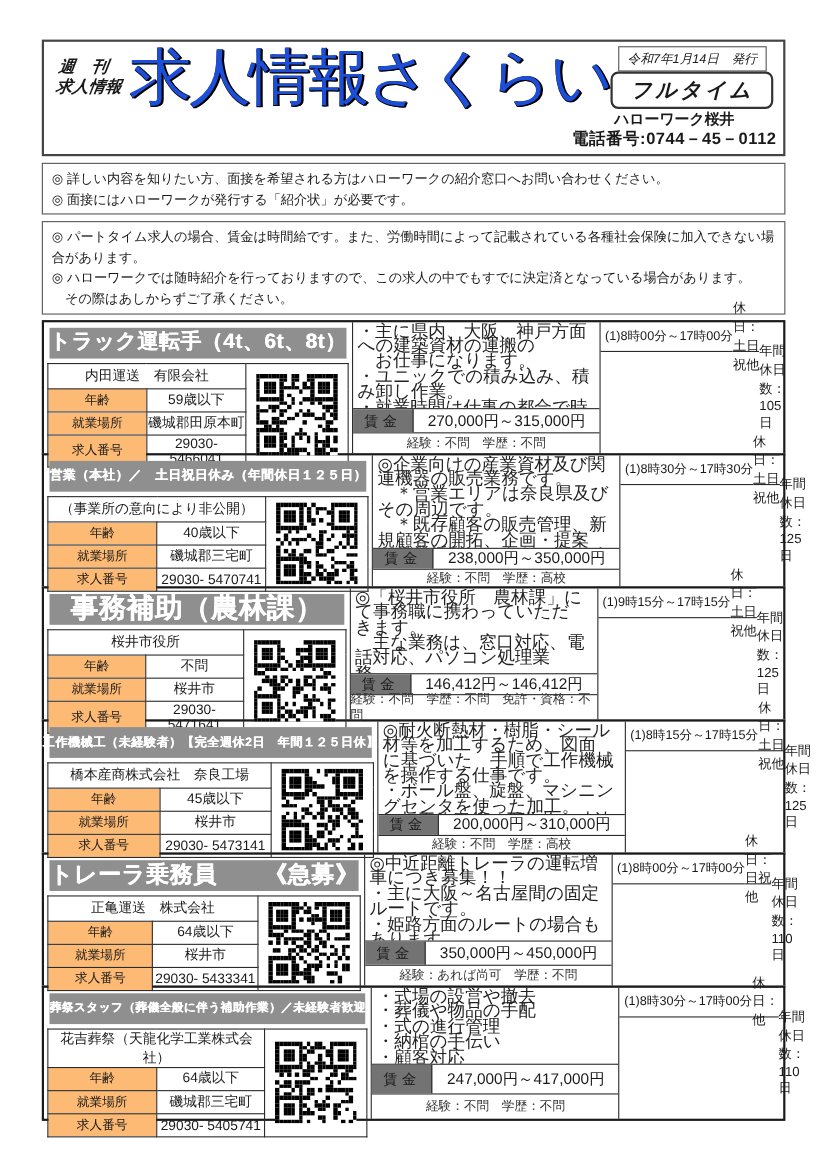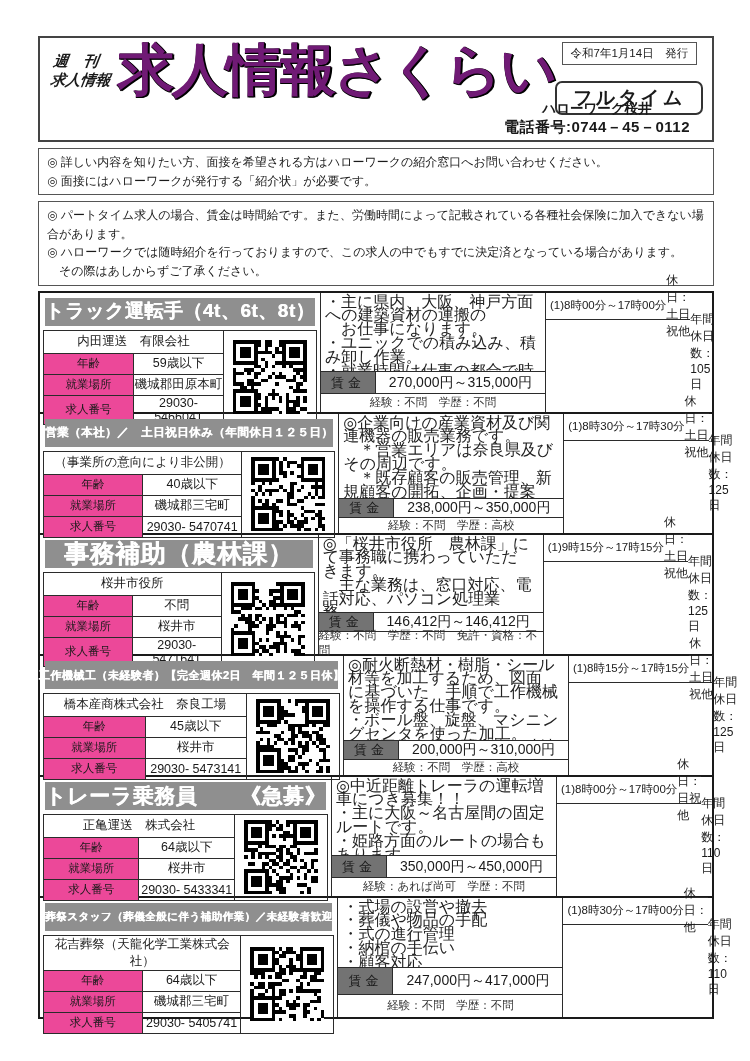--- a/index.html
+++ b/index.html
@@ -3,42 +3,42 @@
 <meta charset="utf-8">
 <style>
   html,body{margin:0;padding:0;background:#fff;}
   body{width:750px;height:1061px;font-family:"Liberation Sans","DejaVu Sans",sans-serif;color:#1a1a1a;}
   .sheet{width:750px;height:1061px;box-sizing:border-box;padding:36px 36px 0 38px;}
 
   
   .header-box{border:2px solid #444;height:106px;box-sizing:border-box;padding:4px 10px 2px 12px;position:relative;}
   .header-top{display:flex;align-items:flex-start;}
   .weekly{font-style:italic;font-weight:bold;font-size:15px;line-height:1.25;transform:skewX(-8deg);margin-top:10px;white-space:nowrap;}
-  .main-title{margin:0 0 0 6px;font-size:56px;line-height:1.0;font-weight:700;letter-spacing:-2px;white-space:nowrap;color:#701a75;text-shadow:1px 0 #000,0 1px #000,1px 1px #000,2px 1px #000;}
-  .header-right{margin-left:auto;display:flex;flex-direction:column;align-items:center;gap:16px;}
+  .main-title{margin:0 0 0 6px;font-size:56px;line-height:1.0;font-weight:400;letter-spacing:-2px;white-space:nowrap;color:#1d4ed8;text-shadow:1px 0 #000,0 1px #000,1px 1px #000,2px 1px #000;}
+  .header-right{margin-left:auto;display:flex;flex-direction:column;align-items:center;gap:0;font-style:italic;}
   .issue-date{border:1px solid #555;font-size:11.5px;padding:3px 8px;white-space:nowrap;}
   .badge{border:2px solid #333;border-radius:7px;font-size:19px;font-weight:bold;letter-spacing:3px;padding:2px 16px;white-space:nowrap;}
-  .office{position:absolute;right:22px;bottom:3px;text-align:center;font-weight:bold;line-height:1.25;}
+  .office{position:absolute;right:6px;bottom:3px;text-align:center;font-weight:bold;line-height:1.25;}
   .office .oname{font-size:13.5px;}
   .office .ophone{font-size:15px;letter-spacing:0.5px;}
 
   
   .notice-box{border:1.5px solid #555;margin-top:6px;padding:4px 8px;font-size:12px;line-height:1.55;white-space:pre-line;}
 
   
   #jobs{margin-top:5px;border-radius:20px;}
   .job-card{border:2px solid #1a1a1a;height:123px;box-sizing:border-box;display:flex;background:#fff;}
   .job-card + .job-card{margin-top:-2px;}
 
   .col-left{width:303px;box-sizing:border-box;display:flex;flex-direction:column;}
   .job-title{margin:5px 5px 0 5px;min-height:28px;background:#8f8f8f;color:#fff;font-weight:bold;display:flex;align-items:center;justify-content:center;text-align:center;line-height:1.1;letter-spacing:0.5px;white-space:nowrap;text-shadow:0.5px 0 #fff;}
   .ltab{border-collapse:collapse;margin:4px 3px 2px 3px;width:calc(100% - 6px);table-layout:fixed;}
   .ltab td,.ltab th{border:1px solid #2b2b2b;padding:0;text-align:center;font-weight:normal;overflow:hidden;}
   .ltab .company{height:22px;font-size:12.5px;}
-  .ltab th{background:#ec4899;font-size:11.5px;width:62px;height:20px;}
+  .ltab th{background:#fdba74;font-size:11.5px;width:62px;height:20px;}
   .ltab td.fval{font-size:12.5px;}
   .ltab td.qrcell{width:92px;}
   .qr{width:74px;height:74px;margin:0 auto;display:grid;grid-template-columns:repeat(21,1fr);grid-template-rows:repeat(21,1fr);background:#fff;}
   .qr .q{background:#000;}
 
   .col-mid{flex:0 0 226px;box-sizing:border-box;border-left:1.5px solid #2b2b2b;border-right:1.5px solid #2b2b2b;display:flex;flex-direction:column;}
   .desc{flex:1 1 auto;overflow:hidden;padding:2px 3px 0 4px;font-size:16px;line-height:13.8px;white-space:pre-wrap;color:#222;}
   .wage-row{border-top:1.5px solid #2b2b2b;border-bottom:1px solid #2b2b2b;height:26px;display:flex;align-items:stretch;}
   .wage-label{width:54px;background:#737373;border-right:1px solid #2b2b2b;display:flex;align-items:center;justify-content:center;font-size:13px;letter-spacing:4px;}
   .wage-val{flex:1;display:flex;align-items:center;justify-content:center;font-size:14px;}

